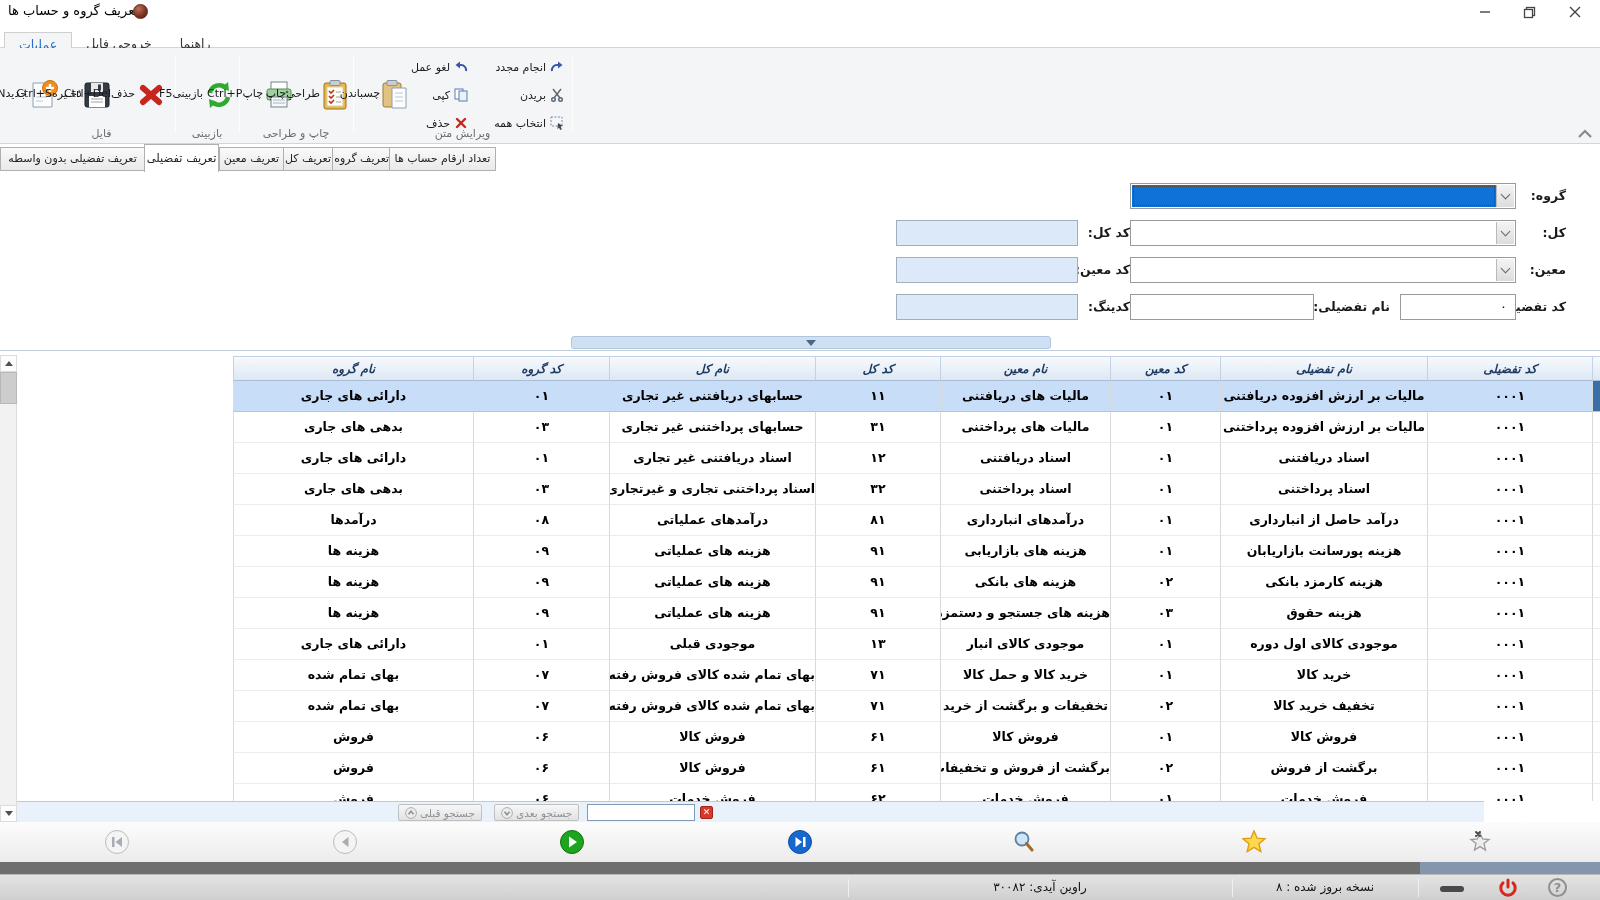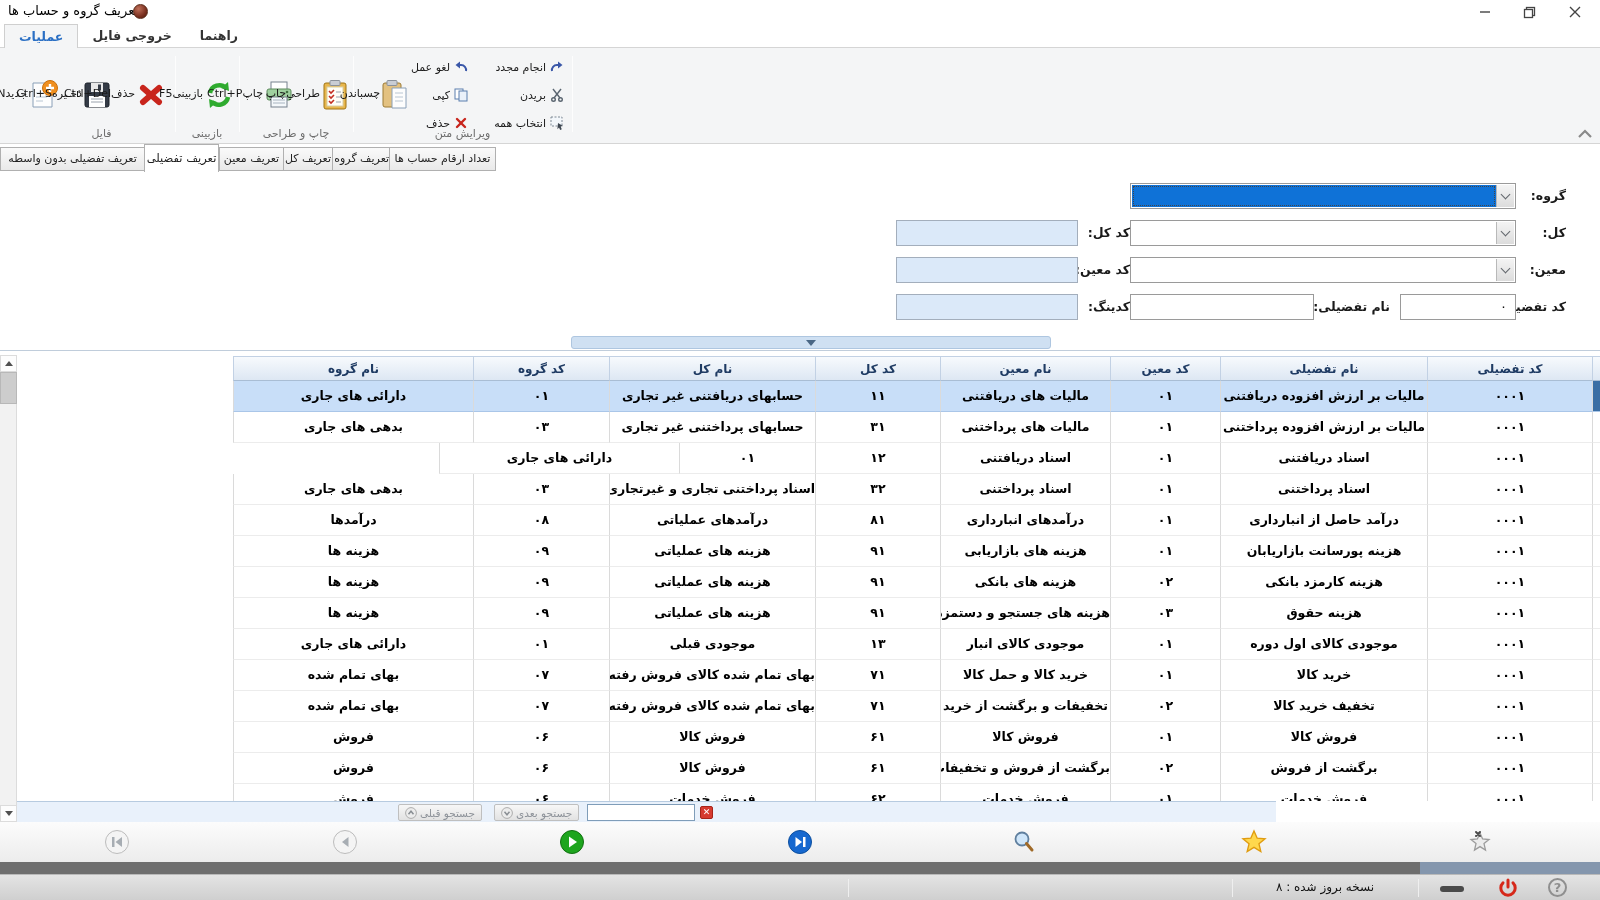--- a/index.html
+++ b/index.html
@@ -10,21 +10,21 @@
   
   .titlebar { left:0; top:0; width:1600px; height:24px; background:#fff; }
   .title-text { left:8px; top:3px; font-size:13px; color:#000; direction:rtl; }
   .app-icon { left:133px; top:4px; width:15px; height:15px; border-radius:50%;
               background:radial-gradient(circle at 35% 30%, #c0705a, #7a3020 60%, #4a1808); border:1px solid #5a2a18; }
   .winbtn { top:0; width:45px; height:24px; display:flex; align-items:center; justify-content:center; }
   .winbtn svg { display:block; }
 
   
   .menubar { left:0; top:24px; width:1600px; height:24px; background:#fff; border-bottom:1px solid #d5d5d5; }
-  .menutabs { position:absolute; left:4px; top:0; height:24px; display:flex; direction:ltr;font-weight:bold; }
+  .menutabs { position:absolute; left:4px; top:8px; height:24px; display:flex; direction:ltr; }
   .menutab { padding:0 14px; line-height:23px; font-size:12.5px; color:#333; }
   .menutab.active { color:#2a6fc4; background:#f4f5f6; border:1px solid #cfcfcf; border-bottom:none; }
 
   
   .ribbon { left:0; top:48px; width:1600px; height:96px; background:#f4f5f6; border-bottom:1px solid #d5d5d5; }
   .bigbtn { top:5px; height:82px; display:flex; align-items:center; border-radius:3px; }
   .bigbtn .bicon { width:34px; height:34px; margin-top:2px; display:flex; align-items:center; justify-content:center; }
   .bigbtn .l1, .bigbtn .l2 { font-size:11px; line-height:14px; color:#1a1a1a; white-space:nowrap; }
   .gsep { top:8px; width:1px; height:76px; background:#dcdcdc; border-left:1px solid #fdfdfd; }
   .gcaption { bottom:3px; font-size:11px; color:#6d6d6d; text-align:center; white-space:nowrap; }
@@ -53,38 +53,38 @@
   .splitter { left:571px; top:164px; width:480px; height:13px; background:#cfe0f2; border:1px solid #aec6e0; border-radius:3px;
               display:flex; align-items:center; justify-content:center; }
   .splitter .tri { width:0; height:0; border-left:5px solid transparent; border-right:5px solid transparent; border-top:6px solid #4a6785; }
 
   
   .gridarea { left:0; top:350px; width:1600px; height:451px; background:#fff; border-top:1px solid #c0cddb; overflow:hidden; }
   .grid { position:absolute; left:233px; top:5px; width:1367px; direction:rtl; }
   .grow { display:flex; direction:rtl; }
   .gcell { flex:0 0 auto; overflow:hidden; white-space:nowrap; text-align:center; }
   .ghead .gcell { height:25px; line-height:24px; font-size:12px; font-weight:700; color:#1f3b63;
-                  background:linear-gradient(#f7fafd,#dde7f3); border-left:1px solid #c2d1e4; border-top:1px solid #c2d1e4; border-bottom:1px solid #a9bdd4; }
+                  background:linear-gradient(#f7fafd,#dde7f3); border-left:1px solid #c2d1e4; border-top:1px solid #c2d1e4; border-bottom:1px solid #a9bdd4;font-style:italic; }
   .gbody .gcell { height:31px; line-height:30px; font-size:12.5px; font-weight:700; color:#000;
                   border-left:1px solid #dadada; border-bottom:1px solid #ececec; background:#fff; }
   .gbody .grow.selected .gcell { background:#c8def8; border-bottom-color:#aac6e8; }
   .cind { width:8px; } .c0{width:165px;} .c1{width:207px;} .c2{width:110px;} .c3{width:170px;}
   .c4{width:125px;} .c5{width:206px;} .c6{width:136px;} .c7{width:240px;}
   .gbody .grow.selected .gcell.cind { background:#3a6ea5; }
 
   
   .vscroll { left:0; top:355px; width:17px; height:467px; background:#f2f2f2; border-right:1px solid #dcdcdc; z-index:6; }
   .sbtn { position:absolute; left:0; width:17px; height:17px; background:#fdfdfd; border:1px solid #dcdcdc; display:flex; align-items:center; justify-content:center; }
   .sarrow { width:0; height:0; border-left:4px solid transparent; border-right:4px solid transparent; }
   .up .sarrow { border-bottom:5px solid #505050; }
   .down .sarrow { border-top:5px solid #505050; }
   .sthumb { position:absolute; left:0; top:17px; width:17px; height:32px; background:#cdcdcd; border:1px solid #b8b8b8; }
 
   
-  .findpanel { left:0; top:801px; width:1276px; height:21px; background:#e9f1fb; border-top:1px solid #b7cbe0; direction:ltr; }
+  .findpanel { left:0; top:801px; width:1484px; height:21px; background:#e9f1fb; border-top:1px solid #b7cbe0; direction:ltr; }
   .findbtn { position:absolute; top:2px; height:17px; background:linear-gradient(#f7f7f7,#e2e2e2); border:1px solid #bfbfbf; border-radius:2px;
              color:#8d9299; font-size:10.5px; display:flex; align-items:center; gap:3px; padding:0 6px; direction:ltr; white-space:nowrap; }
   .findbtn svg { flex:0 0 12px; }
   .findinput { position:absolute; left:587px; top:2px; width:108px; height:17px; border:1px solid #7f9db9; background:#fff; font-size:11px; padding:0 3px; }
   .findclose { position:absolute; left:700px; top:4px; width:13px; height:13px; background:#d63a2f; border:1px solid #a72318; border-radius:2px;
                color:#fff; font-size:9px; font-weight:700; line-height:11px; text-align:center; }
 
   
   .navbar { left:0; top:822px; width:1600px; height:40px; background:linear-gradient(#fcfcfc,#ececec); }
   .navbtn { position:absolute; top:7px; width:26px; height:26px; }
@@ -418,20 +418,21 @@
           <div class="gcell c6">۰۳</div>
           <div class="gcell c7">بدهی های جاری</div>
         </div>
         <div class="grow">
           <div class="gcell cind"></div>
           <div class="gcell c0">۰۰۰۱</div>
           <div class="gcell c1">اسناد دریافتنی</div>
           <div class="gcell c2">۰۱</div>
           <div class="gcell c3">اسناد دریافتنی</div>
           <div class="gcell c4">۱۲</div>
+          <div class="gcell c5">اسناد دریافتنی غیر تجاری</div>
           <div class="gcell c6">۰۱</div>
           <div class="gcell c7">دارائی های جاری</div>
         </div>
         <div class="grow">
           <div class="gcell cind"></div>
           <div class="gcell c0">۰۰۰۱</div>
           <div class="gcell c1">اسناد پرداختنی</div>
           <div class="gcell c2">۰۱</div>
           <div class="gcell c3">اسناد پرداختنی</div>
           <div class="gcell c4">۳۲</div>
@@ -627,20 +628,21 @@
     </svg>
   </div>
 </div>
 
 <div class="abs darkstrip">
     <div class="seg"></div>
   </div>
 
 <div class="abs statusbar">
   <div class="sdiv" style="left:848px;"></div>
+  <div class="stext" style="left:848px;width:384px;">راوین آیدی: ۳۰۰۸۲</div>
   <div class="sdiv" style="left:1232px;"></div>
   <div class="stext" style="left:1232px;width:186px;">نسخه بروز شده : ۸</div>
   <div class="sdiv" style="left:1418px;"></div>
   <div class="sminus"></div>
   <div class="abs" style="left:1497px;top:876px;position:fixed;"></div>
   <div style="position:absolute;left:1497px;top:2px;">
     <svg width="22" height="22" viewBox="0 0 22 22">
       <path d="M11 3 v7" stroke="#d6281a" stroke-width="3" stroke-linecap="round"></path>
       <path d="M6 5.8 a7.2 7.2 0 1 0 10 0" fill="none" stroke="#d6281a" stroke-width="3" stroke-linecap="round"></path>
     </svg>

